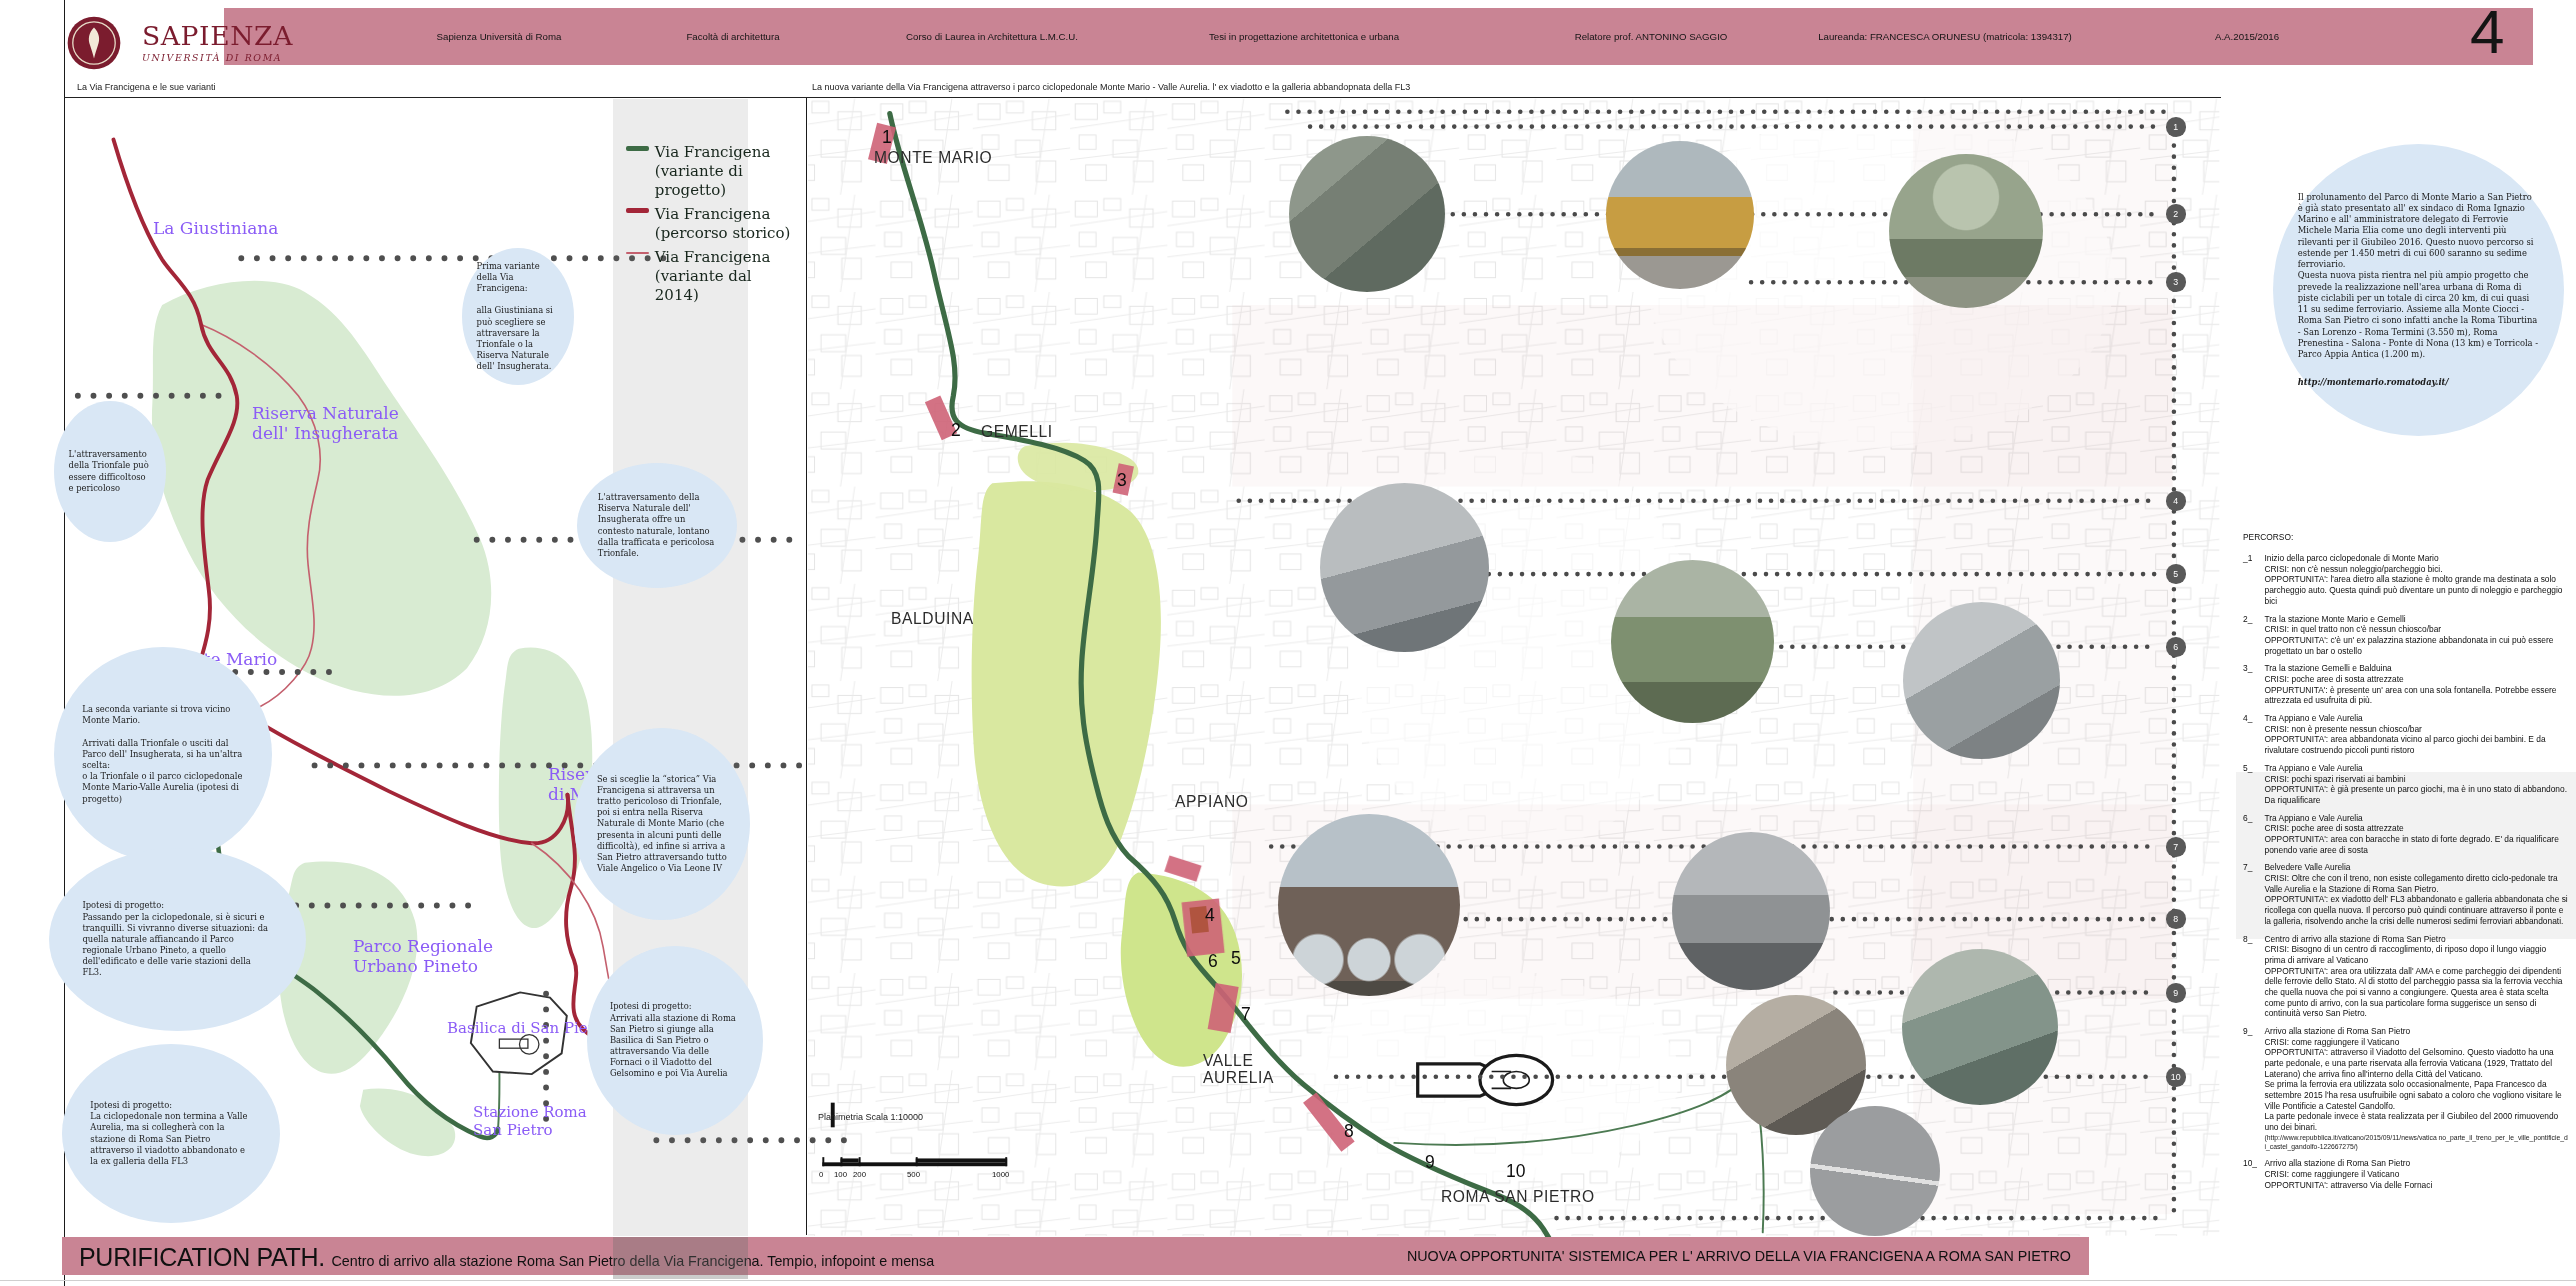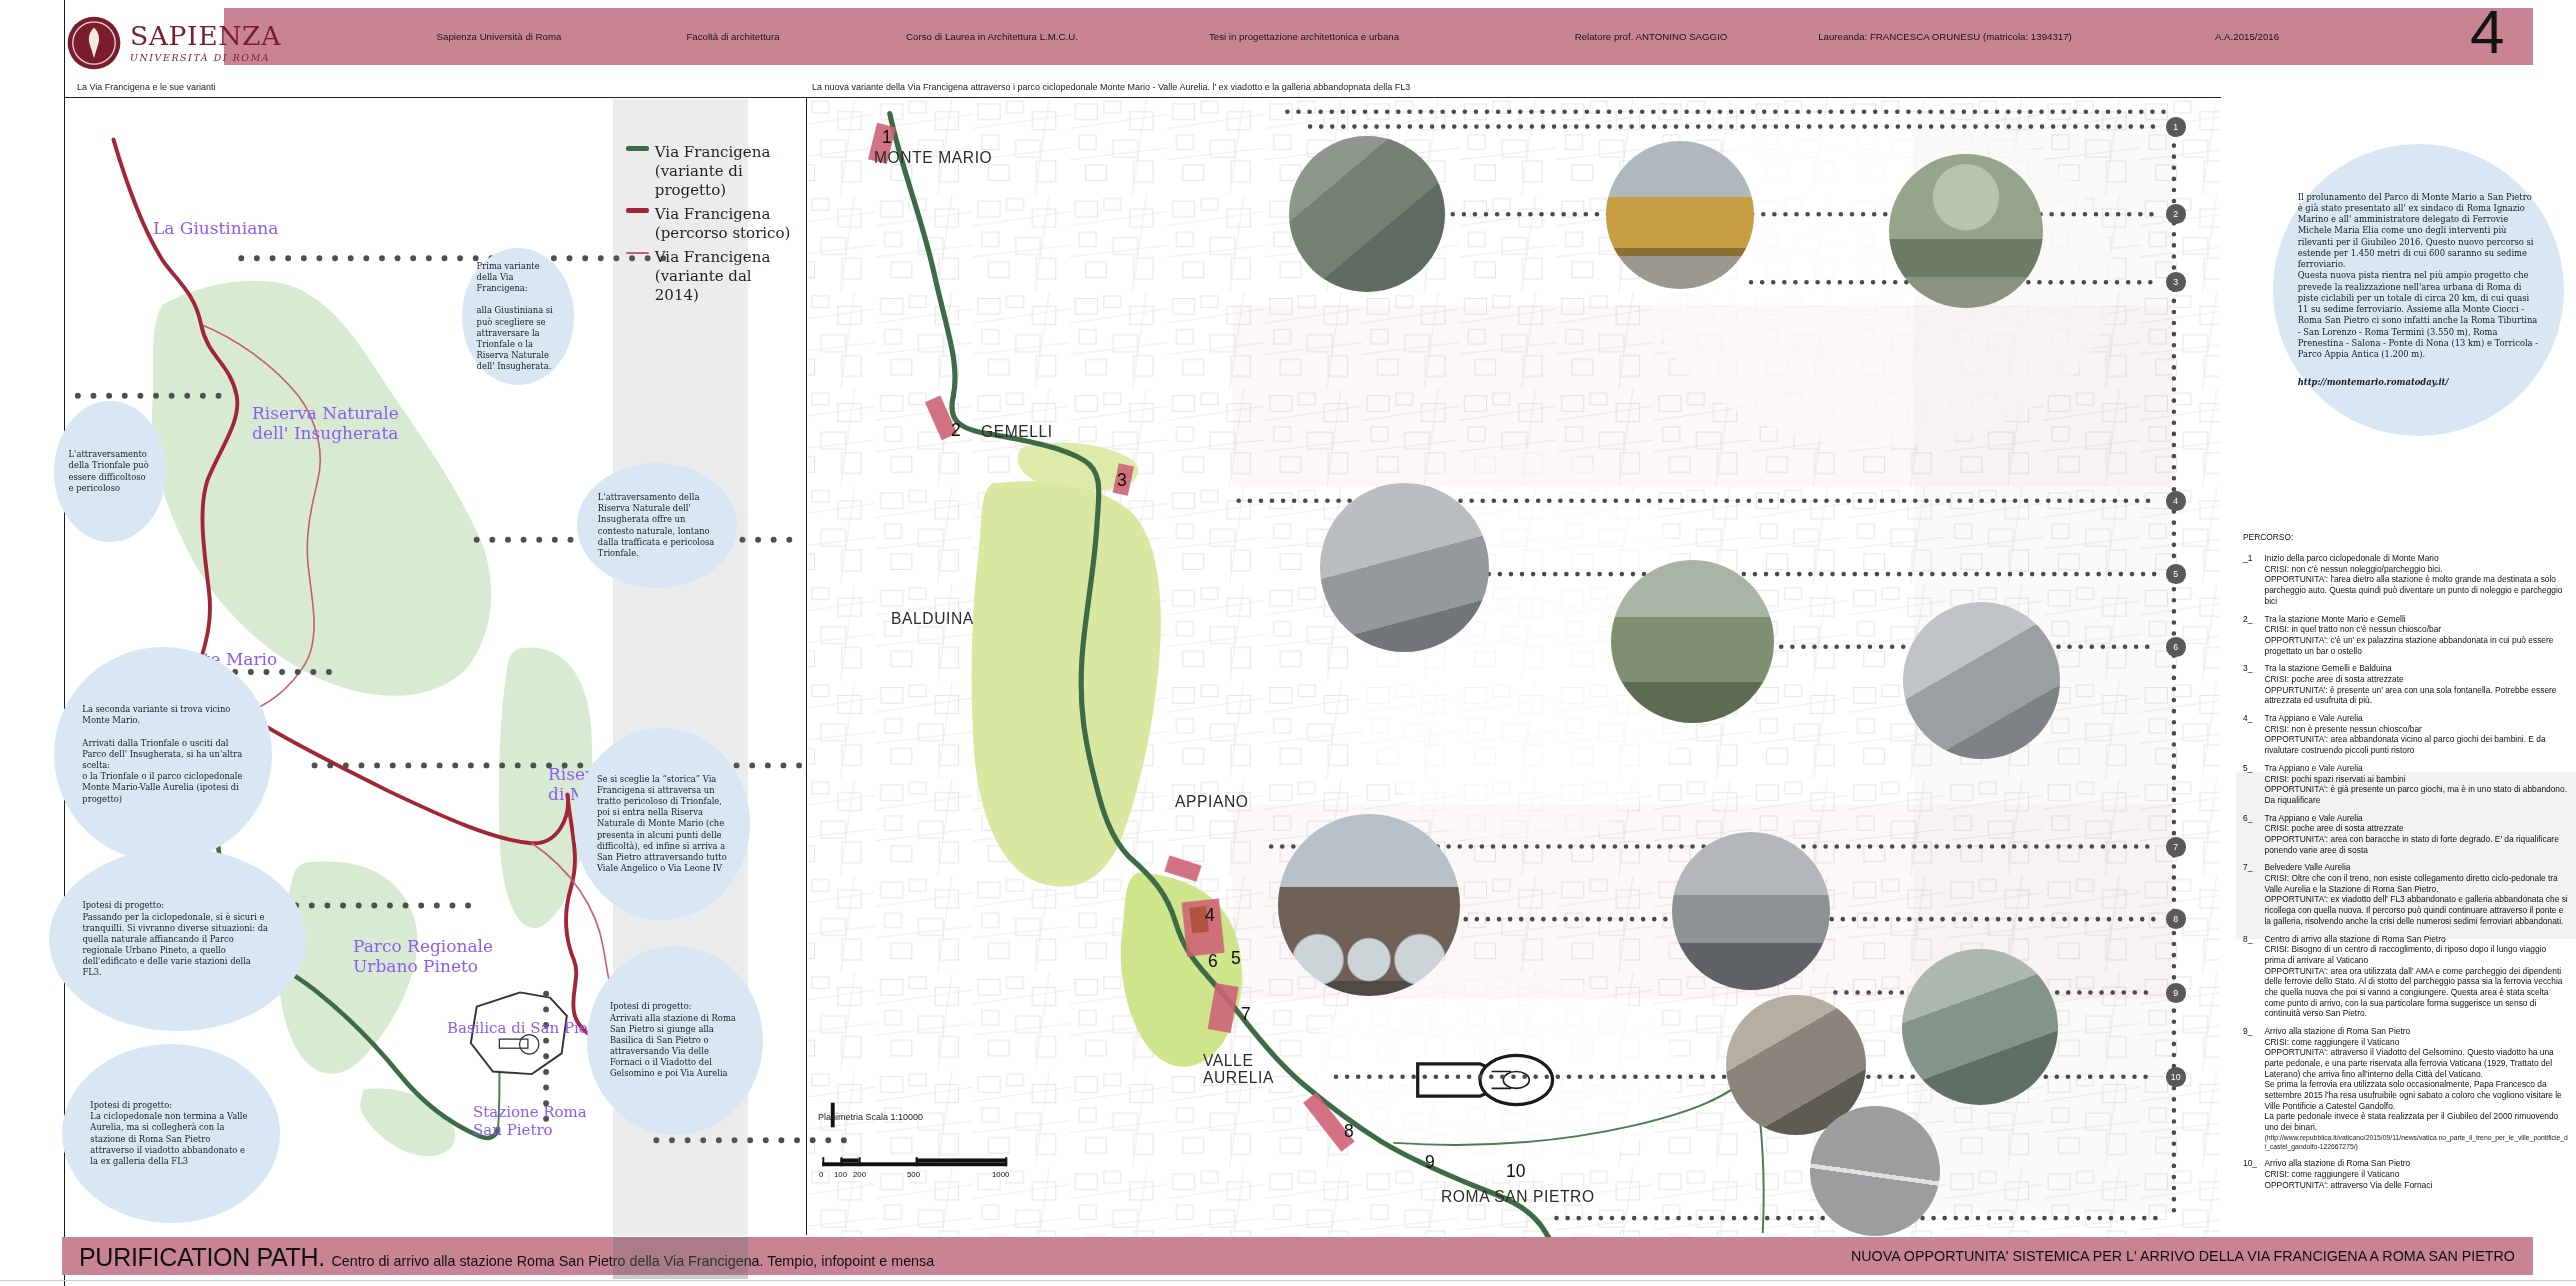--- a/index.html
+++ b/index.html
@@ -4,21 +4,21 @@
 <style>
   html,body{margin:0;padding:0;background:#fff;}
   #board{position:relative;width:2576px;height:1287px;background:#fff;overflow:hidden;
          font-family:"Liberation Sans",sans-serif;color:#111;}
   .abs{position:absolute;}
   
   #header-bar{position:absolute;left:224px;top:7.8px;width:2309px;height:57px;background:#c98494;}
   .hfield{position:absolute;top:7.8px;height:57px;display:flex;align-items:center;
           transform:translateX(-50%);font-size:9.7px;color:#151515;white-space:nowrap;}
   #page-number{position:absolute;left:2470px;top:1.3px;font-size:62px;font-weight:200;color:#141414;line-height:1;}
-  #logo{position:absolute;left:67px;top:15.6px;display:flex;gap:9px;align-items:center;}
+  #logo{position:absolute;left:67px;top:15.6px;display:flex;gap:21px;align-items:center;}
   #logo-word{line-height:1;}
   #logo-word .l1{font-family:"DejaVu Serif",serif;font-size:26.6px;color:#7b1c2e;letter-spacing:0.6px;}
   #logo-word .l2{font-family:"DejaVu Serif",serif;font-size:9.4px;color:#7b1c2e;letter-spacing:1.6px;margin-top:3.2px;font-style:italic;}
   
   .vline{position:absolute;width:1.3px;background:#1a1a1a;}
   .hline{position:absolute;height:1.3px;background:#222;}
   .graystrip{position:absolute;background:rgba(118,118,118,0.14);}
   
   .section-title{position:absolute;font-size:9px;color:#222;white-space:nowrap;}
   
@@ -71,21 +71,21 @@
   #percorso-title{margin-bottom:10.4px;}
   .pitem{display:flex;gap:4.5px;margin-bottom:7.1px;}
   .pnum{width:17px;flex:none;}
   .pbody{flex:1;}
   .ptext{white-space:pre-line;}
   .pnote{font-size:6.8px;margin-top:1.3px;color:#222;word-break:break-all;}
   
   #scale-label{position:absolute;left:818px;top:1112px;font-size:9px;color:#222;}
   .stick{position:absolute;top:1170px;font-size:7.8px;color:#111;}
   
-  #footbar{position:absolute;left:62px;top:1237px;width:2471px;height:38px;background:#c98494;}
+  #footbar{position:absolute;left:62px;top:1237px;width:2027px;height:38px;background:#c98494;}
   #foot-left{position:absolute;left:17px;top:0;height:38px;display:flex;align-items:baseline;gap:6.5px;
              white-space:nowrap;padding-top:5.8px;}
   #foot-strong{font-size:25px;color:#101010;letter-spacing:-0.3px;}
   #foot-rest{font-size:14.3px;color:#101010;}
   #foot-right{position:absolute;right:18px;top:0;height:38px;display:flex;align-items:center;
               font-size:14.3px;color:#101010;white-space:nowrap;}
   #foot-underline{position:absolute;left:0;top:1280px;width:2576px;height:1.3px;background:#cfcfcf;}
 </style>
 </head>
 <body>

